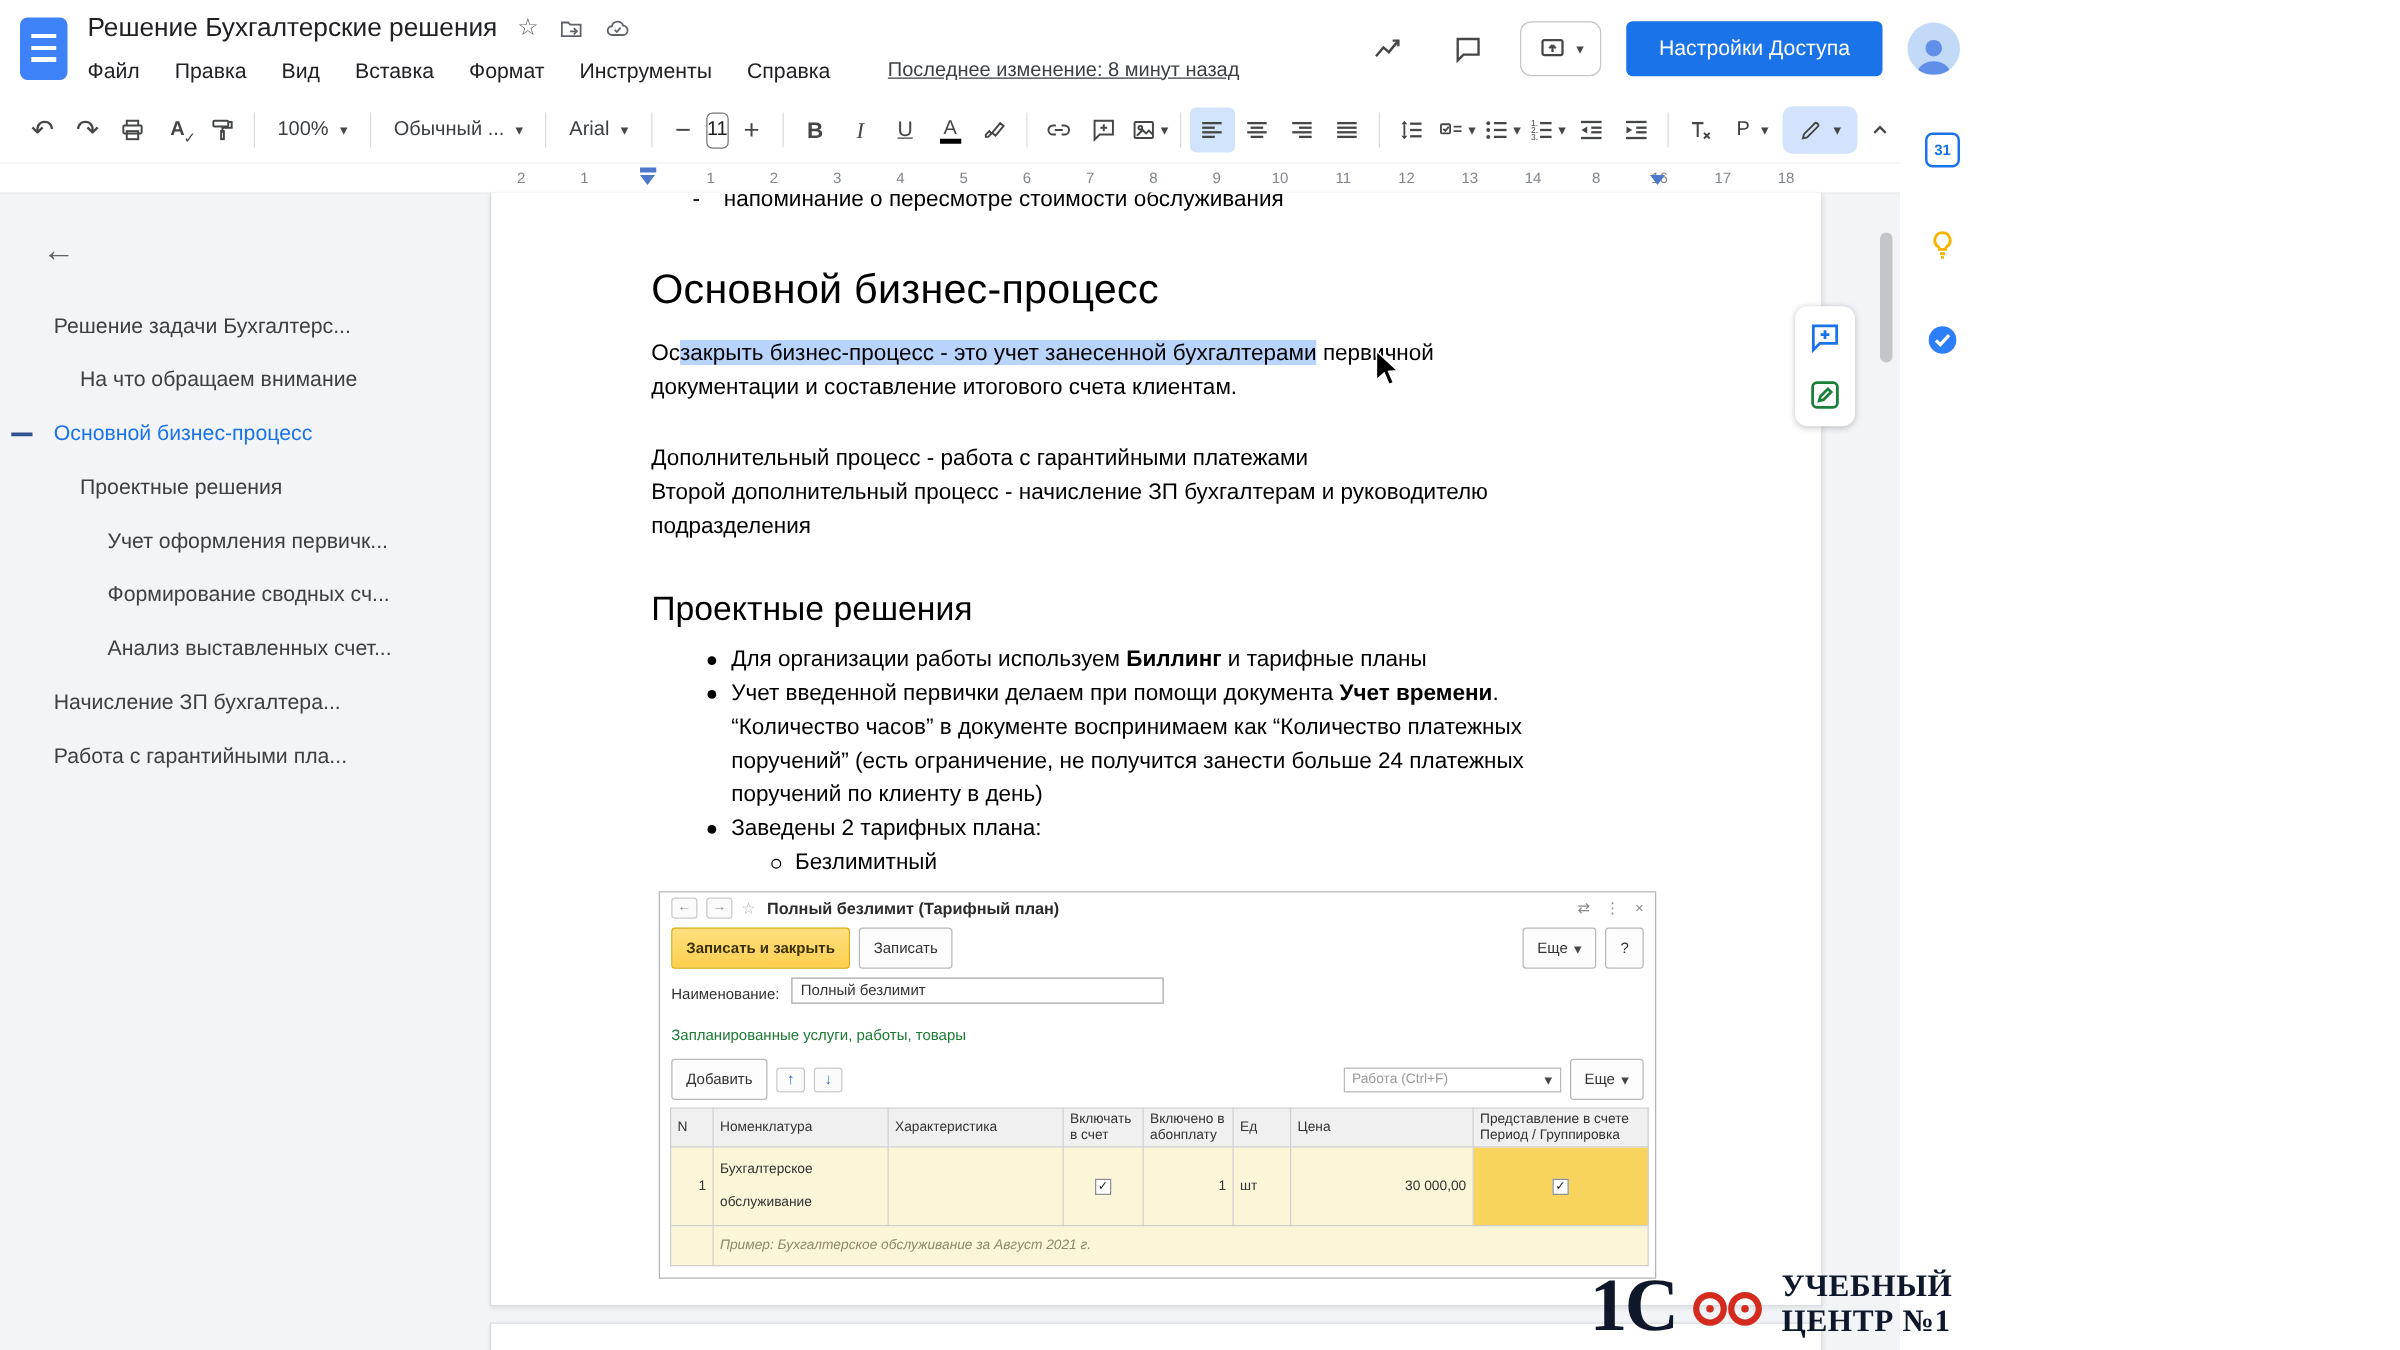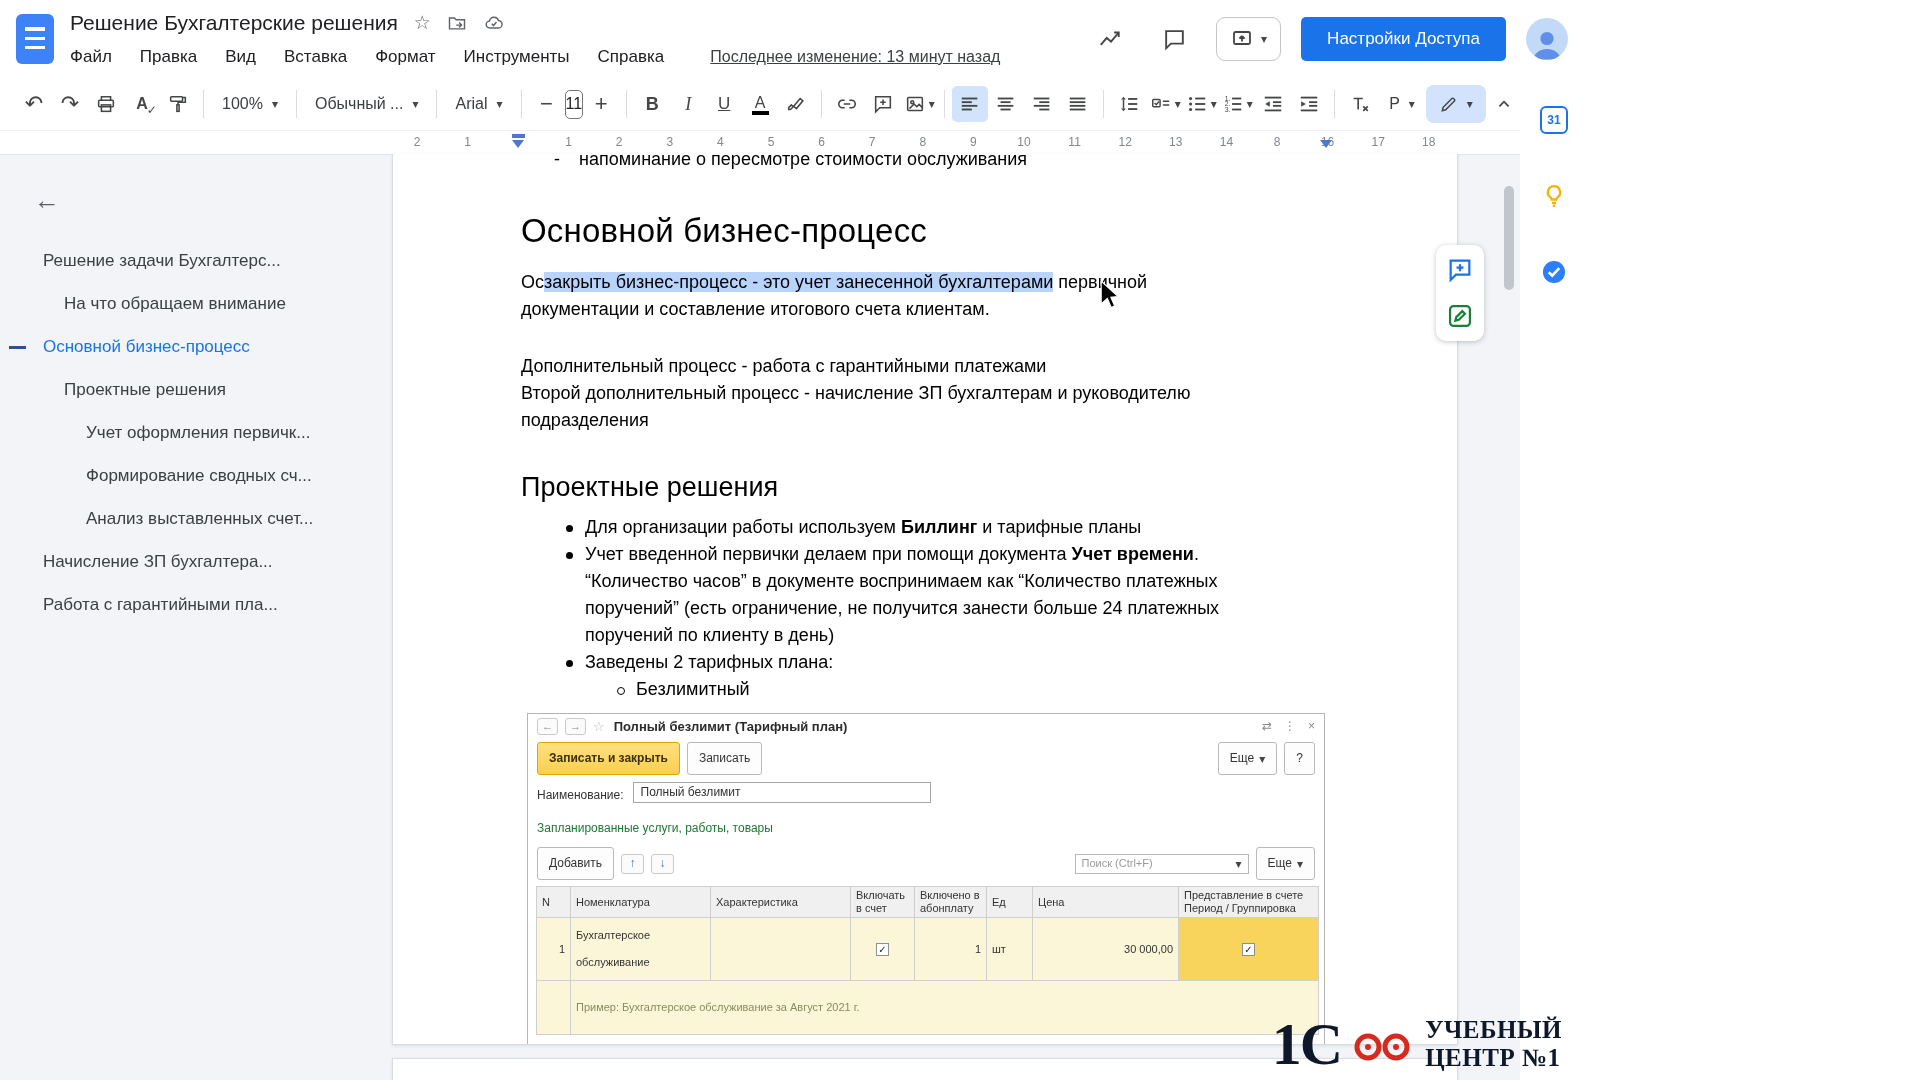--- a/index.html
+++ b/index.html
@@ -101,21 +101,21 @@
   .e-input { width:298px; height:21px; border:1px solid #a6a6a6; padding:0 7px; display:flex; align-items:center; background:#fff; }
   .e-link { padding:1px 9px 3px; color:#1c7a34; }
   .e-add { display:flex; align-items:center; gap:7px; padding:2px 9px 6px; }
   .arrow-btn { width:23px; height:20px; border:1px solid #c9c9c9; border-radius:3px; color:#3b6fc4; display:flex; align-items:center; justify-content:center; font-size:12px; background:#fbfbfb; }
   .e-search { margin-left:auto; width:174px; height:20px; border:1px solid #b9b9b9; color:#9a9a9a; font-size:11px; display:flex; align-items:center; justify-content:space-between; padding:0 6px; background:#fff; }
   .e-table { border-collapse:collapse; table-layout:fixed; width:782px; margin:0 8px 9px; font-size:11px; }
   .e-table th { background:#f0f0f0; border:1px solid #cfcfcf; font-weight:400; color:#333; padding:2px 5px; line-height:13px; text-align:left; vertical-align:middle; height:30px; }
   .e-table td { border:1px solid #cfcfcf; padding:4px 5px; background:#fcf6d9; height:26px; }
   .e-table td.pres { background:#f9d45c; }
   .e-table .right { text-align:right; } .e-table .center { text-align:center; }
-  .e-table .example td { color:#8a8a63; height:22px; padding:13px 5px; }
+  .e-table .example td { color:#8a8a63; font-style:italic; height:22px; padding:2px 5px; }
   .cb { display:inline-flex; width:13px; height:13px; border:1px solid #8f8f8f; background:#fff; align-items:center; justify-content:center; font-size:10px; color:#222; line-height:1; }
 
   
   .float-card { position:absolute; left:1436px; top:90px; width:48px; padding:10px 0; background:#fff; border-radius:10px; box-shadow:0 1px 5px rgba(60,64,67,.3); display:flex; flex-direction:column; align-items:center; gap:16px; }
   .fab { width:30px; height:30px; display:flex; align-items:center; justify-content:center; cursor:pointer; }
 
   
   .siderail { position:absolute; top:78px; right:0; width:68px; bottom:0; background:#fff; display:flex; flex-direction:column; align-items:center; padding-top:26px; gap:44px; z-index:5; }
   .rail-ic { width:32px; height:32px; display:flex; align-items:center; justify-content:center; cursor:pointer; }
   .cal-ic { width:28px; height:28px; border:2px solid #1a73e8; border-radius:6px; color:#1a73e8; font-size:12px; font-weight:700; display:flex; align-items:center; justify-content:center; }
@@ -155,21 +155,21 @@
         </span>
       </div>
       <nav class="menubar">
         <span class="menu-item">Файл</span>
         <span class="menu-item">Правка</span>
         <span class="menu-item">Вид</span>
         <span class="menu-item">Вставка</span>
         <span class="menu-item">Формат</span>
         <span class="menu-item">Инструменты</span>
         <span class="menu-item">Справка</span>
-        <span class="last-edit">Последнее изменение: 13 минут назад</span>
+        <span class="last-edit">Последнее изменение: 8 минут назад</span>
       </nav>
     </div>
     <div class="head-right">
       <span class="icon-btn">
         <svg class="ic" width="26" height="26" viewBox="0 0 24 24" fill="none" stroke="#444746" stroke-width="1.8">
             <path d="M3.5 17.5l5.5-6.5 4 3.5 7-8.5"></path>
             <path d="M15.8 6H20v4.2"></path>
           </svg>
       </span>
       <span class="icon-btn">
@@ -476,21 +476,21 @@
           <div class="e-name">
             <span>Наименование:</span>
             <span class="e-input">Полный безлимит</span>
           </div>
           <div class="e-link">Запланированные услуги, работы, товары</div>
           <div class="e-add">
             <span class="btn-w">Добавить</span>
             <span class="arrow-btn">↑</span>
             <span class="arrow-btn">↓</span>
             <span class="e-search">
-                <span>Поиск (Ctrl+F)</span>
+                <span>Работа (Ctrl+F)</span>
                 <span class="caret">▾</span>
               </span>
             <span class="btn-w">
                 <span>Еще</span>
                 <span class="caret">▾</span>
               </span>
           </div>
           <table class="e-table">
             <colgroup>
               <col style="width:34px">

